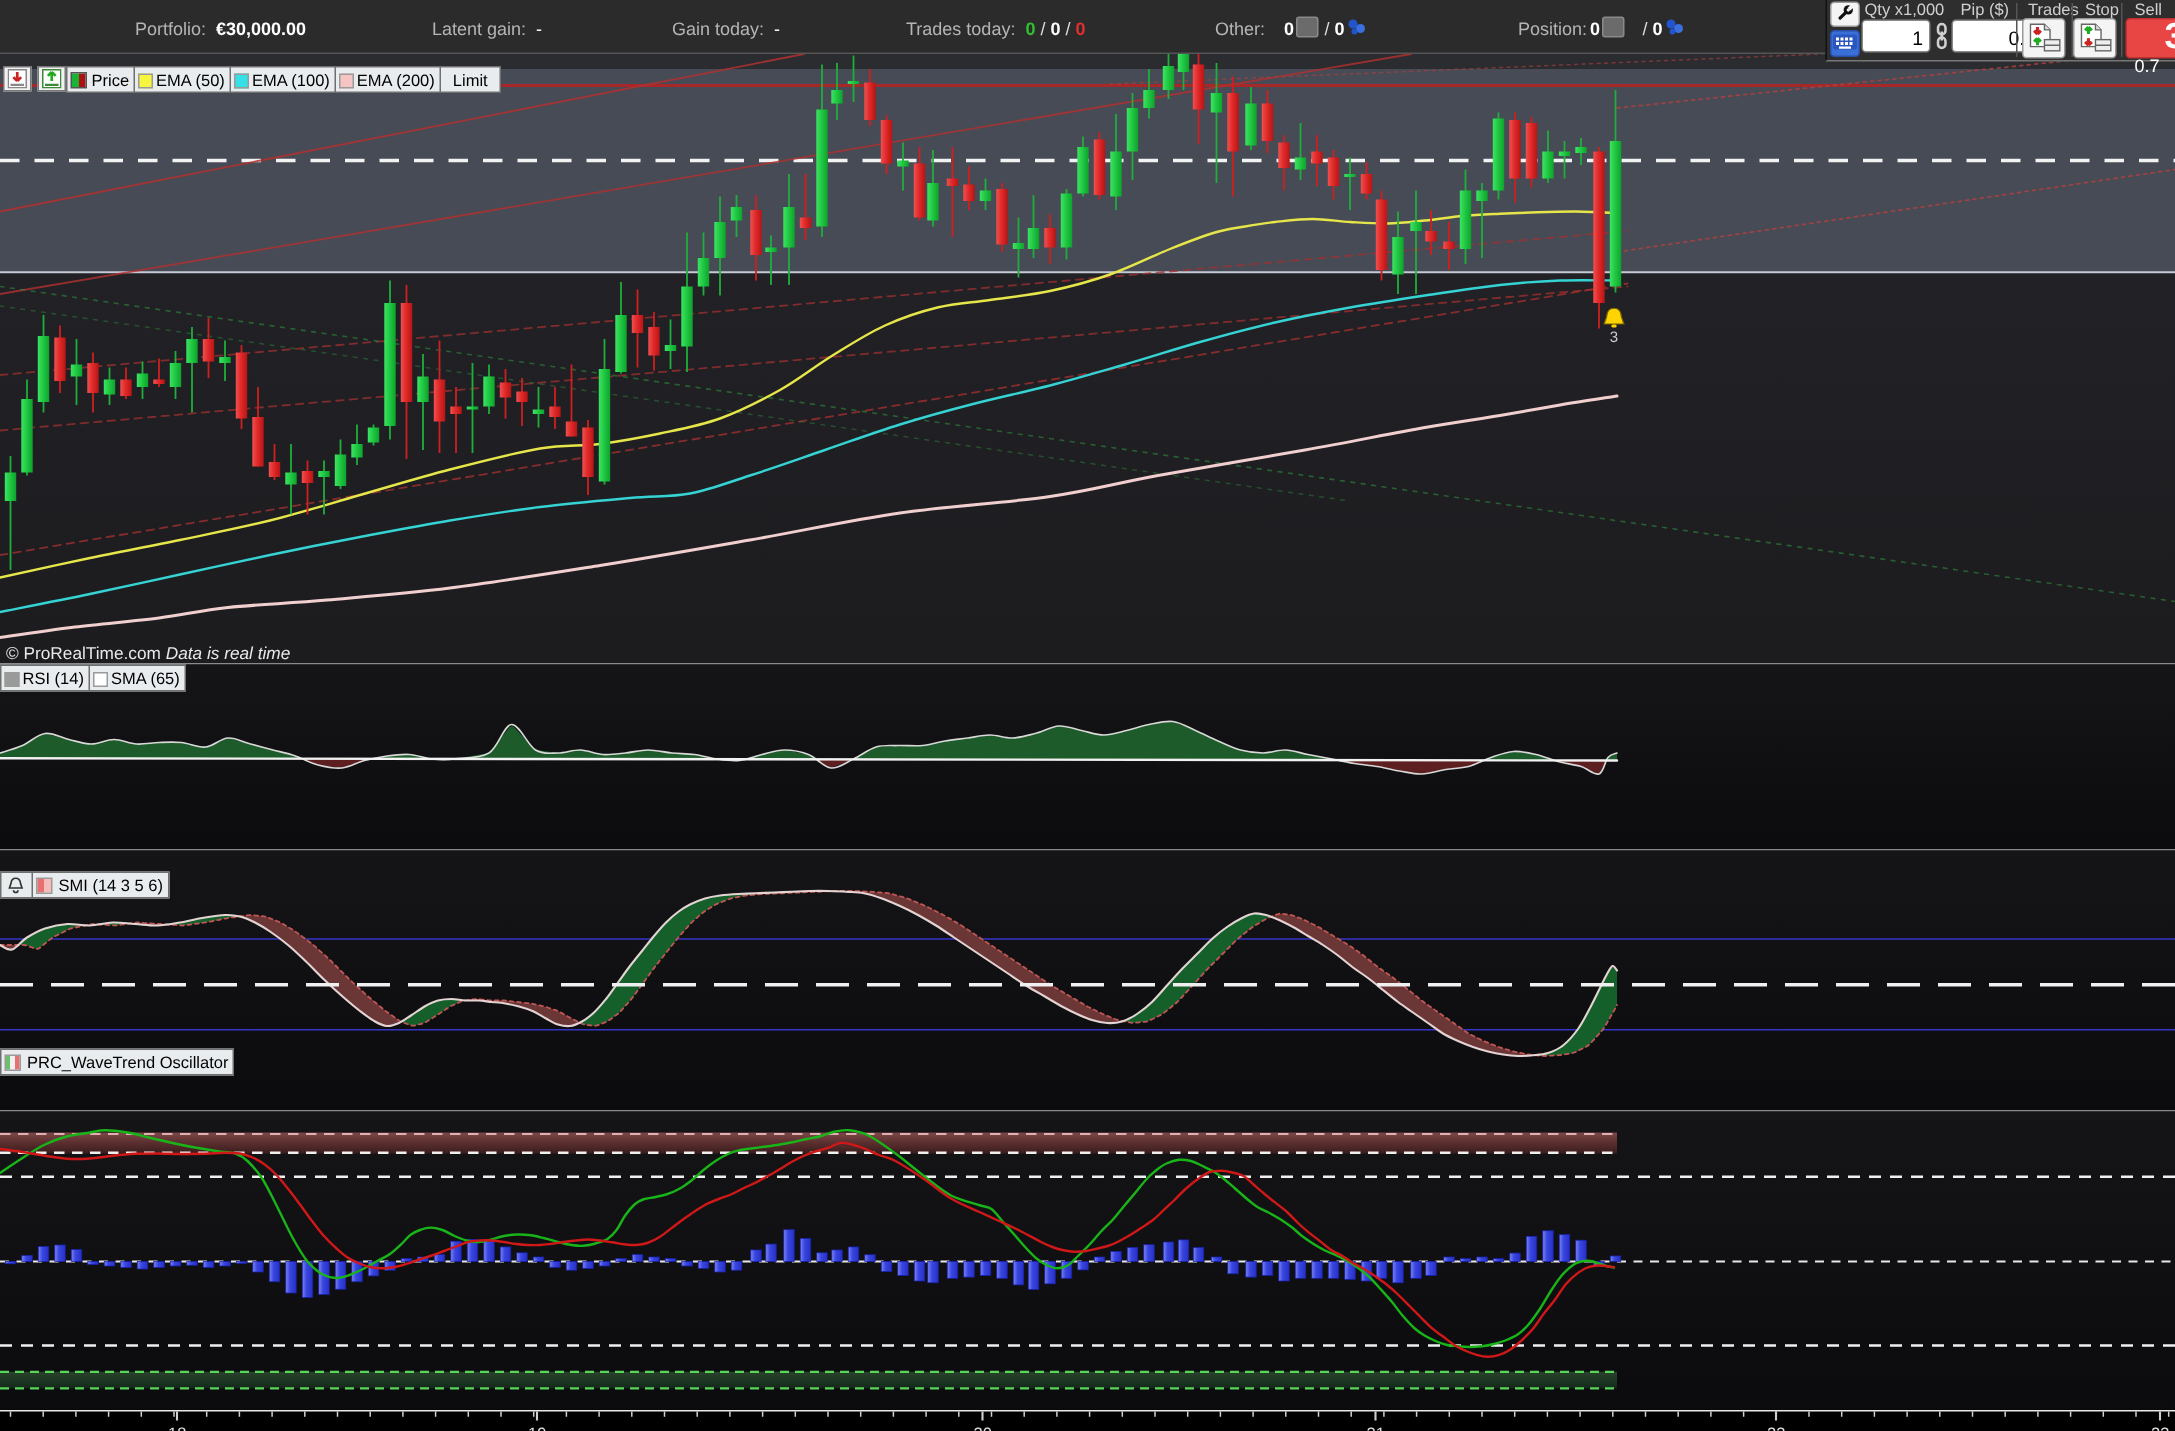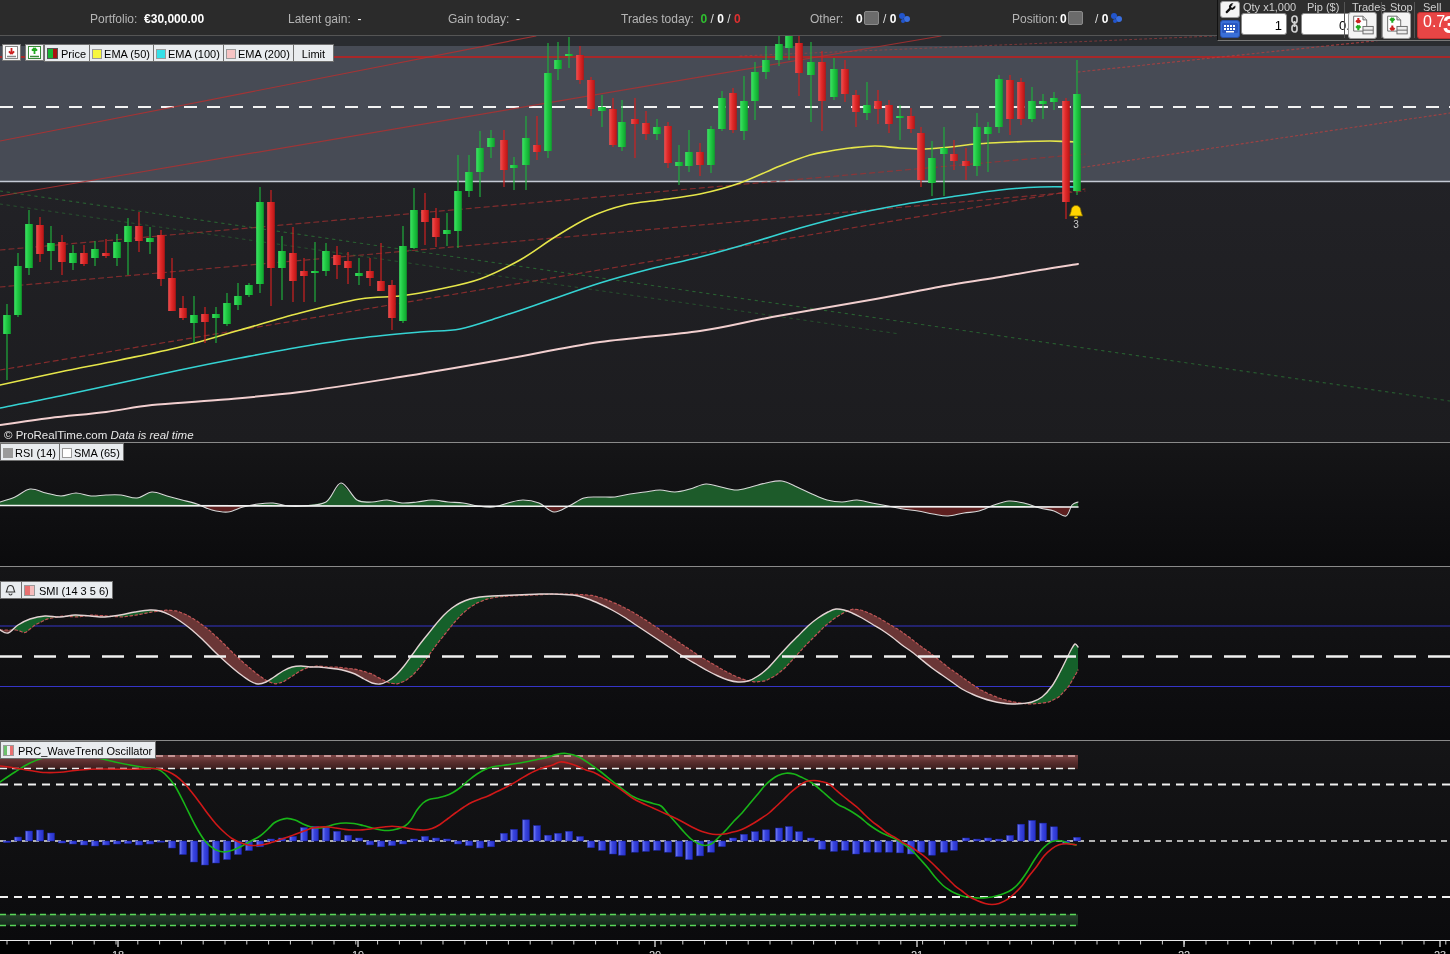--- a/index.html
+++ b/index.html
@@ -521,21 +521,21 @@
           <line x1="1440" y1="941" x2="1440" y2="947" stroke-width="1.4"></line>
           <text x="1434" y="959" font-size="11" fill="#e0e0e0" stroke="none">23</text>
         </g>
     </g>
   </svg>
 
   <div id="topbar">
     <div class="tb" style="left:90px"><span class="lbl">Portfolio:&nbsp; </span><span class="val">€30,000.00</span></div>
     <div class="tb" style="left:288px"><span class="lbl">Latent gain:&nbsp; </span><span style="color:#fff">-</span></div>
     <div class="tb" style="left:448px"><span class="lbl">Gain today:&nbsp; </span><span style="color:#fff">-</span></div>
-    <div class="tb" style="left:621px"><span class="lbl">Trades today:&nbsp; </span><span style="color:#2fbf2f;font-weight:bold">0</span><span style="color:#ddd"> / </span><span style="color:#fff;font-weight:bold">0</span><span style="color:#ddd"> / </span><span style="color:#e03030;font-weight:bold">0</span></div>
+    <div class="tb" style="left:604px"><span class="lbl">Trades today:&nbsp; </span><span style="color:#2fbf2f;font-weight:bold">0</span><span style="color:#ddd"> / </span><span style="color:#fff;font-weight:bold">0</span><span style="color:#ddd"> / </span><span style="color:#e03030;font-weight:bold">0</span></div>
     <div class="tb" style="left:810px"><span class="lbl">Other:</span></div>
     <div class="tb" style="left:856px"><span class="val">0</span></div>
     <div class="tb" style="left:883px"><span style="color:#ddd">/ </span><span class="val">0</span></div>
     <div class="tb" style="left:1012px"><span class="lbl">Position:</span></div>
     <div class="tb" style="left:1060px"><span class="val">0</span></div>
     <div class="tb" style="left:1095px"><span style="color:#ddd">/ </span><span class="val">0</span></div>
 
     <div style="position:absolute;left:864px;top:11px;width:15px;height:14px;background:#6b6b6b;border-radius:2px;border:1px solid #8a8a8a"></div>
     <div style="position:absolute;left:898px;top:12px;width:14px;height:12px">
       <svg width="14" height="12">
@@ -615,21 +615,21 @@
           <path d="M15 2 v4 h4" fill="#ddd" stroke="#666"></path>
           <path d="M10 9 v-5 M10 4 l-2.4 2.4 M10 4 l2.4 2.4" stroke="#22aa22" stroke-width="2.2" fill="none"></path>
           <path d="M10 12 v5 M10 17 l-2.4-2.4 M10 17 l2.4-2.4" stroke="#cc2222" stroke-width="2.2" fill="none"></path>
           <rect x="15" y="13" width="11" height="8" fill="#eee" stroke="#666"></rect>
           <line x1="15" y1="17" x2="26" y2="17" stroke="#666"></line>
         </svg>
     </div>
     <div class="sep" style="left:196px"></div>
     <div class="tp-lbl" style="left:205px">Sell M</div>
     <div style="position:absolute;left:199px;top:12px;width:95px;height:27px;background:#e84545;border:1px solid #c03030;border-radius:3px;color:#fff">
-      <span style="position:absolute;left:5px;top:0;font-size:16px">0.7</span>
+      <span style="position:absolute;left:5px;top:24px;font-size:12px">0.7</span>
         <span style="position:absolute;left:25px;top:-2px;font-size:24px;font-weight:bold">35</span>
     </div>
   </div>
 
   <div class="tabbar" style="left:2px;top:44px">
     <div class="btnicon">
         <svg width="13" height="13" viewBox="0 0 13 13">
           <rect x="0.5" y="0.5" width="12" height="12" fill="#fff" stroke="#888"></rect>
           <path d="M6.5 2 v6 M6.5 8 l-2.6-2.6 M6.5 8 l2.6-2.6" stroke="#cc2222" stroke-width="1.8" fill="none"></path>
           <path d="M2 10.5 h9" stroke="#888" stroke-width="1.5"></path>
@@ -659,16 +659,16 @@
   <div class="tabbar" style="left:0px;top:581px">
     <div class="tab" style="padding:1px 4px 0 3px">
         <svg width="13" height="13" viewBox="0 0 13 13">
           <path d="M6.5 1.5 c2 0 3 1.5 3.2 3.5 l1 3 h-8.4 l1-3 c0.2-2 1.2-3.5 3.2-3.5 z" fill="none" stroke="#333" stroke-width="1.1"></path>
           <path d="M5 9.5 a1.5 1.5 0 0 0 3 0" fill="none" stroke="#333" stroke-width="1.1"></path>
         </svg>
       </div>
     <div class="tab"><span style="display:inline-block;width:11px;height:11px;margin-right:4px;background:linear-gradient(90deg,#e87070 0 50%,#f6bcbc 50% 100%);border:1px solid #9a9a9a"></span>SMI (14 3 5 6)</div>
   </div>
 
-  <div class="tabbar" style="left:0px;top:741px">
+  <div class="tabbar" style="left:0px;top:699px">
     <div class="tab"><span style="display:inline-block;width:11px;height:11px;margin-right:4px;background:linear-gradient(90deg,#6cc06c 0 33%,#f0f0f0 33% 66%,#e87070 66% 100%);border:1px solid #9a9a9a"></span>PRC_WaveTrend Oscillator</div>
   </div>
 </div>
 
 </body></html>

